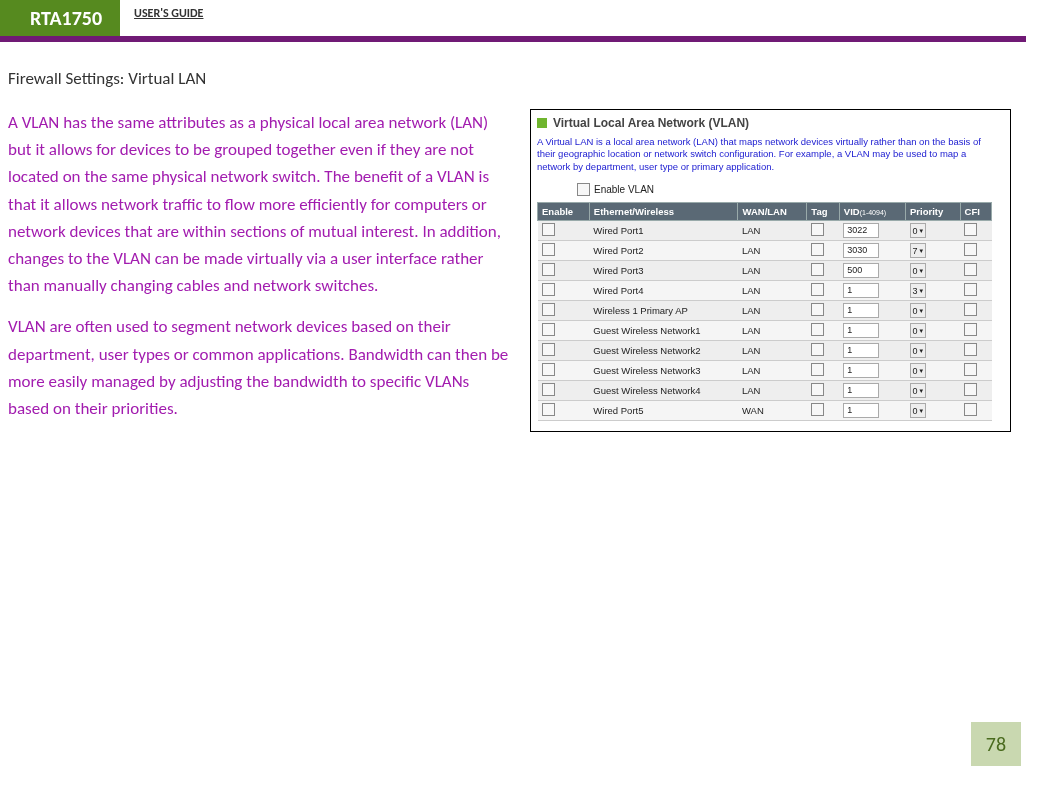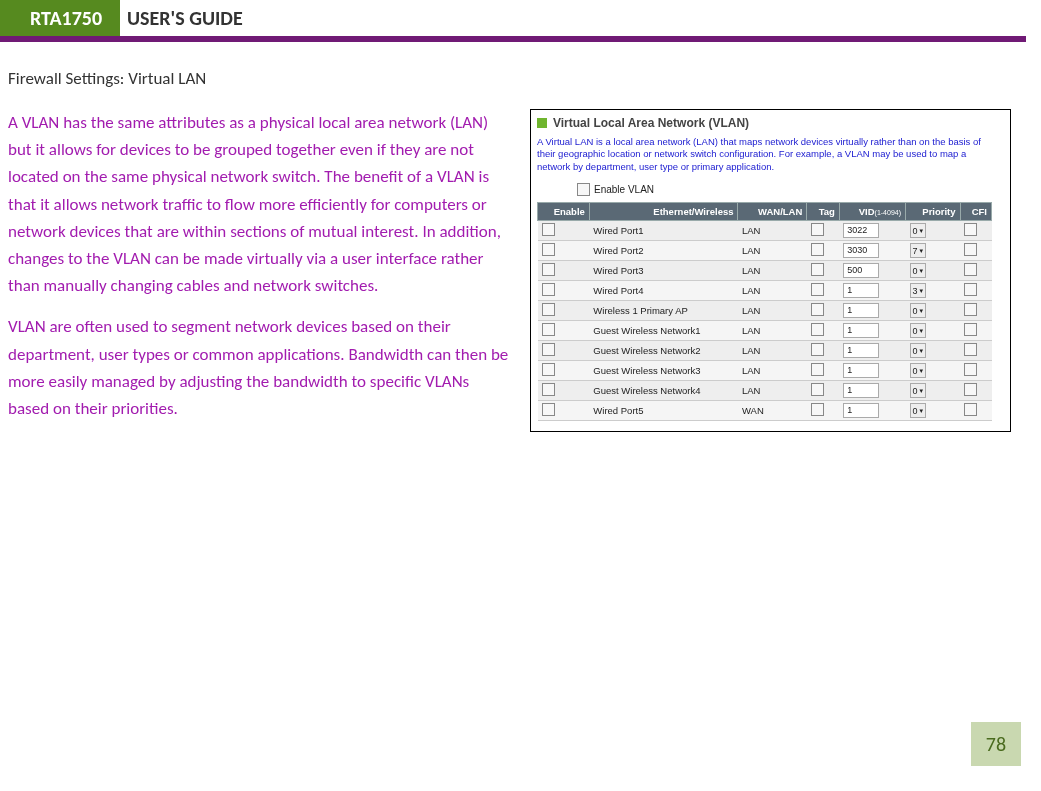--- a/index.html
+++ b/index.html
@@ -20,22 +20,23 @@
   .header-model {
     background: #568a1f;
     color: #fff;
     font-weight: bold;
     font-size: 20px;
     padding: 6px 18px 6px 150px;
     margin-left: -120px;
   }
   .header-title {
     font-weight: bold;
-    font-size: 20px;
-    padding: 6px 7px;
+    font-size: 12px;
+    padding: 6px 14px;
+    text-decoration: underline;
   }
   .content {
     padding: 16px 30px 0 8px;
   }
   .section-title {
     font-weight: normal;
     font-size: 17px;
     color: #333;
     margin: 10px 0 20px 0;
   }
@@ -91,21 +92,21 @@
   }
   table.vlan {
     width: 100%;
     border-collapse: collapse;
     font-size: 9.5px;
   }
   table.vlan th {
     background: #5a6975;
     color: #fff;
     font-weight: bold;
-    text-align: right;
+    text-align: left;
     padding: 3px 4px;
     border: 1px solid #9aa;
   }
   table.vlan td {
     padding: 2px 4px;
     border-bottom: 1px solid #ccc;
     background: #f5f5f5;
     vertical-align: middle;
   }
   table.vlan tr:nth-child(odd) td { background: #eeeeee; }

